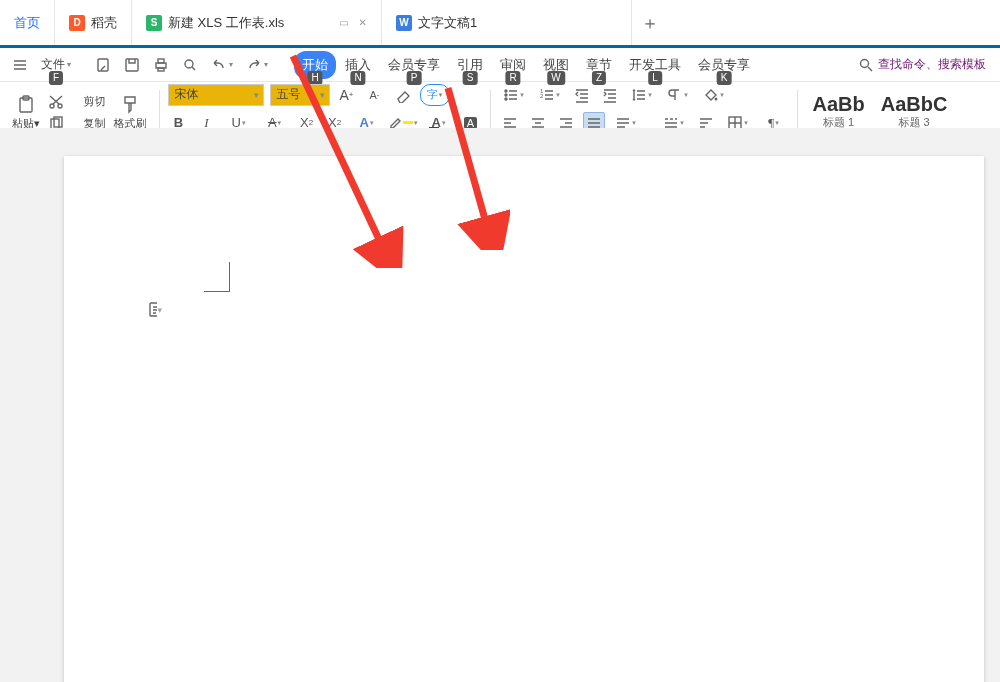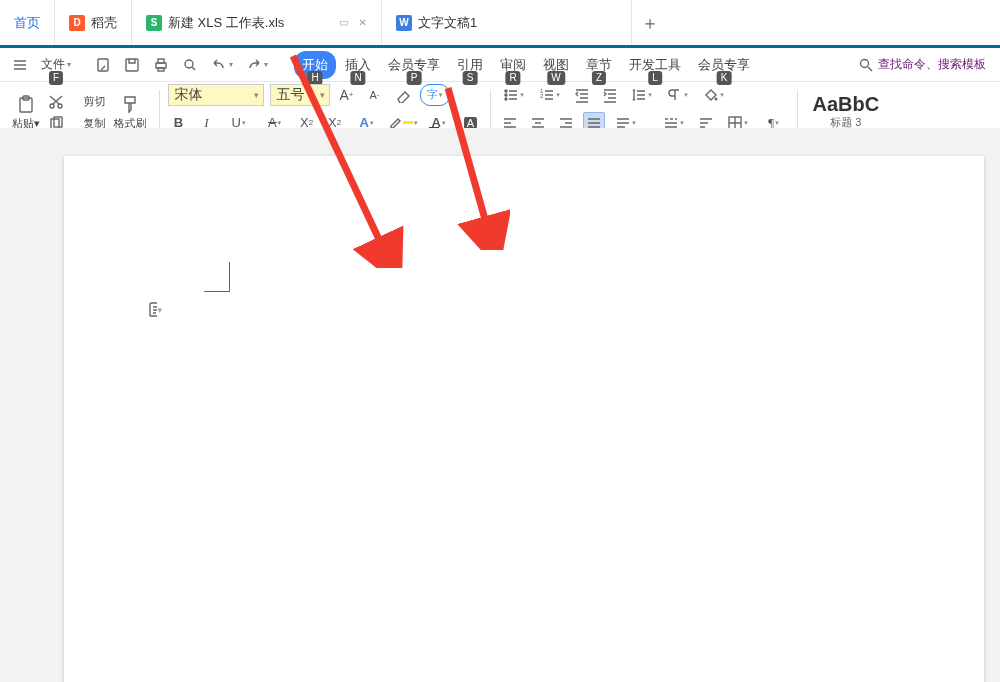--- a/index.html
+++ b/index.html
@@ -19,21 +19,21 @@
 .key{position:absolute;top:20px;left:50%;transform:translateX(-50%);background:#555;color:#fff;font-size:10px;padding:1px 4px;border-radius:3px;line-height:1.2}
 .searchbox{margin-left:auto;display:flex;align-items:center;gap:4px;color:#701a75;font-size:12px;padding:0 8px}
 .ribbon{height:62px;background:#fff;border-bottom:1px solid #d0d0d0;display:flex;align-items:center;padding:2px 4px}
 .rgroup{display:flex;align-items:center;gap:2px;padding:0 4px;height:58px}
 .vstack{display:flex;flex-direction:column;gap:2px;align-items:center}
 .vbtn{display:flex;flex-direction:column;align-items:center;justify-content:center;gap:1px;padding:2px 4px;cursor:pointer;border-radius:3px}
 .vbtn .lbl{font-size:11px;color:#444}
 .smallrow{display:flex;align-items:center;gap:6px}
 .smallbtn{display:flex;align-items:center;gap:20px;font-size:11px;color:#444;cursor:pointer;padding:2px}
 .sep{width:1px;height:46px;background:#e0e0e0;margin:0 4px}
-.fontsel{height:22px;border:1px solid #ccc;background:#fef9c3;font-size:14px;padding:0 16px 0 6px;min-width:96px;position:relative;display:flex;align-items:center;color:#444}
+.fontsel{height:22px;border:1px solid #ccc;background:#eab308;font-size:12px;padding:0 16px 0 6px;min-width:96px;position:relative;display:flex;align-items:center;color:#444}
 .fontsel.size{min-width:60px}
 .fontsel::after{content:"▾";position:absolute;right:4px;font-size:9px;color:#888}
 .ibtn{width:22px;height:22px;display:flex;align-items:center;justify-content:center;cursor:pointer;color:#555;border-radius:2px;font-size:13px;position:relative}
 .ibtn.wdrop{width:30px}
 .ibtn .dd{font-size:7px;color:#888;margin-left:1px}
 .ibtn.active{background:#c9dcf2;border:1px solid #8fb6e6}
 .stylecard{border:1px solid transparent;padding:3px 6px;text-align:center;cursor:pointer;min-width:62px}
 .stylecard.sel{border-color:#8fb6e6;background:#eef5ff}
 .stylecard .prev{font-size:14px;color:#333;line-height:18px;white-space:nowrap}
 .stylecard .slbl{font-size:11px;color:#666;margin-top:2px}
@@ -357,20 +357,24 @@
       <div class="ibtn wdrop">
           <span style="font-family:serif">¶</span>
           <span class="dd">▾</span>
         </div>
     </div>
   </div>
   <div class="sep"></div>
 
   <div class="rgroup">
     <div class="stylecard big">
+      <div class="prev">AaBb</div>
+      <div class="slbl">标题 1</div>
+    </div>
+    <div class="stylecard big">
       <div class="prev">AaBbC</div>
       <div class="slbl">标题 3</div>
     </div>
   </div>
 </div>
 
 <div class="docarea">
   <div class="page">
     <div class="cursorbox"></div>
     <div class="pagemark">

